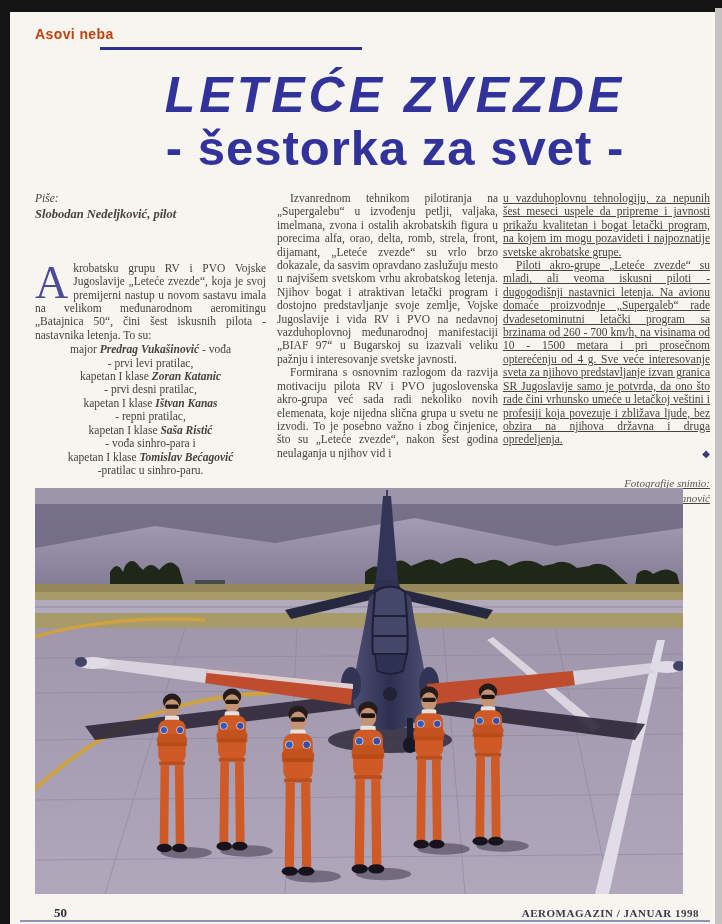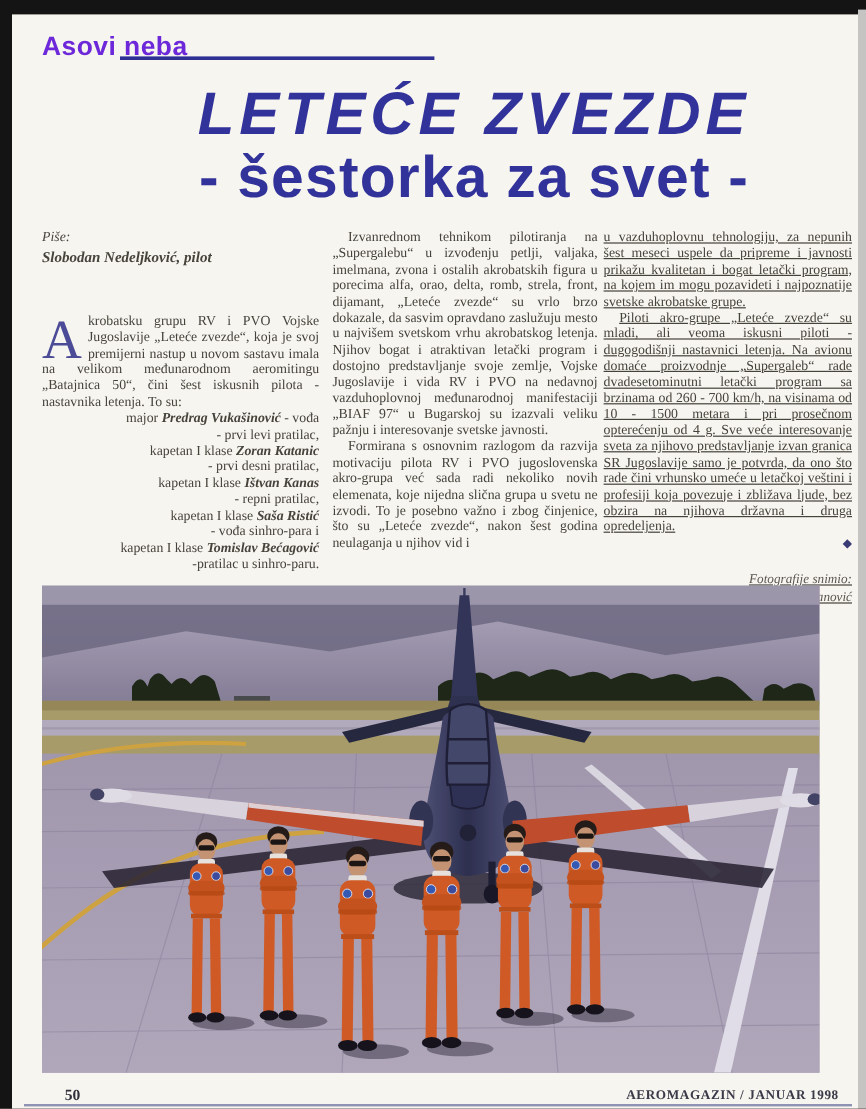--- a/index.html
+++ b/index.html
@@ -4,43 +4,43 @@
 <style>
   * { margin:0; padding:0; box-sizing:border-box; }
   html,body { width:722px; height:924px; }
   body { background:#141414; position:relative; overflow:hidden;
          font-family:"Liberation Serif", serif; }
   .scan-right-strip { position:absolute; right:0; top:8px; bottom:0; width:7px; background:#c6c4c2; }
   .page { position:absolute; left:10px; top:12px; width:705px; height:912px; background:#f7f5f0; }
 
   
   .kicker { position:absolute; left:25px; top:14px;
-            font-family:"Liberation Sans", sans-serif; font-weight:bold; font-size:22px;
-            color:#6d28d9; letter-spacing:.4px; }
+            font-family:"Liberation Sans", sans-serif; font-weight:bold; font-size:14px;
+            color:#c2410c; letter-spacing:.4px; }
   .kicker-rule { position:absolute; left:90px; top:35px; width:262px; height:2.5px; background:#2d2f92; }
 
   
   .title-wrap { position:absolute; left:55px; top:56px; width:660px; text-align:center; color:#32329b; }
   .title-l1 { font-family:"Liberation Sans", sans-serif; font-weight:bold; font-style:italic;
               font-size:50px; line-height:54px; letter-spacing:4px; white-space:nowrap; }
   .title-l2 { font-family:"Liberation Sans", sans-serif; font-weight:bold;
               font-size:49px; line-height:52px; letter-spacing:1px; white-space:nowrap; }
 
   
   .col { position:absolute; top:180px; font-size:11.5px; line-height:13.4px; color:#45433a;
          text-align:justify; }
   .col-left   { left:25px;  width:231px; }
   .col-middle { left:267px; width:221px; }
   .col-right  { left:493px; width:207px;text-decoration:underline; }
   .byline-label  { font-style:italic; font-size:11.5px; }
   .byline-author { font-style:italic; font-weight:bold; font-size:12.5px; margin-top:3px; }
   .intro { margin-top:40px; }
   .dropcap { float:left; font-family:"Liberation Serif", serif; font-size:46px; line-height:37px;
              color:#4b4b97; padding:2px 5px 0 0; }
-  .roster { margin-top:1px; text-align:right; }
+  .roster { margin-top:1px; text-align:center; }
   .roster div { white-space:nowrap; }
   .roster .nm { font-weight:bold; font-style:italic; }
   .para { margin-bottom:0; }
   .para.indent { text-indent:13px; }
   .end-mark { float:right; color:#3a3a74; font-size:10px; line-height:13.4px; }
   .credit { margin-top:16px; text-align:right; font-style:italic; font-size:11px;
             line-height:15px; color:#59554c; }
 
   
   .photo { position:absolute; left:25px; top:476px; width:648px; height:406px; overflow:hidden;

